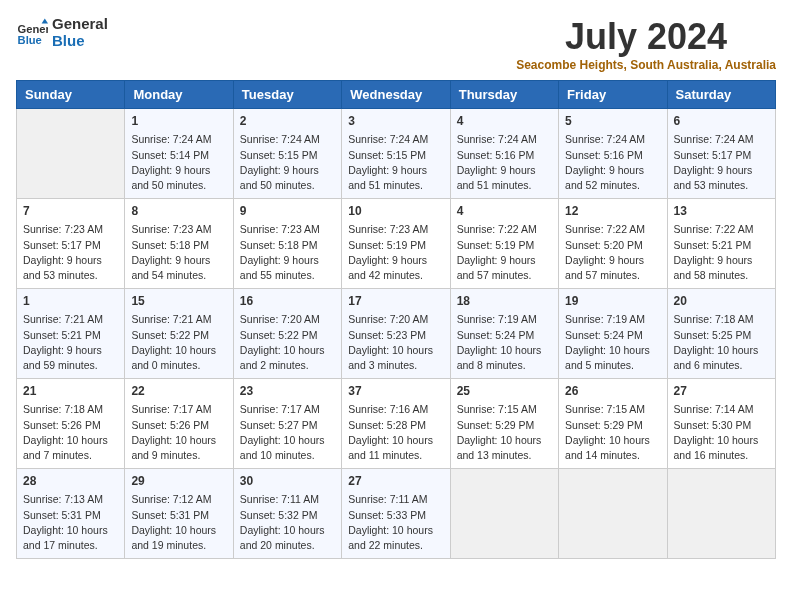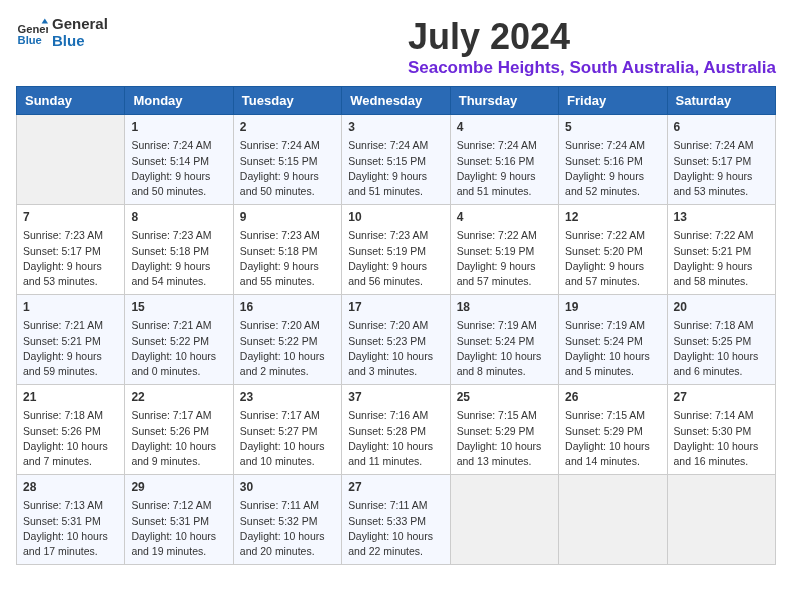--- a/index.html
+++ b/index.html
@@ -19,30 +19,30 @@
     .logo {
       display: flex;
       align-items: center;
       gap: 4px;
     }
     .logo-icon {
       width: 32px;
       height: 32px;
     }
     .title-block {
-      text-align: left;
+      text-align: center;
     }
     .month-year {
       font-size: 36px;
       font-weight: bold;
       color: #333;
     }
     .location {
-      font-size: 17px;
-      color: #6d28d9;
+      font-size: 12px;
+      color: #a16207;
       font-weight: bold;
     }
     table {
       width: 100%;
       border-collapse: collapse;
       font-size: 11px;
       border-radius: 28px;
     }
     thead tr th {
       background-color: #2a6ab5;
@@ -172,21 +172,21 @@
         <td>
           <span class="day-num">9</span>
           <div>Sunrise: 7:23 AM</div>
           <div>Sunset: 5:18 PM</div>
           <div>Daylight: 9 hours and 55 minutes.</div>
         </td>
         <td>
           <span class="day-num">10</span>
           <div>Sunrise: 7:23 AM</div>
           <div>Sunset: 5:19 PM</div>
-          <div>Daylight: 9 hours and 56 minutes.</div>
+          <div>Daylight: 9 hours and 42 minutes.</div>
         </td>
         <td>
           <span class="day-num">4</span>
           <div>Sunrise: 7:22 AM</div>
           <div>Sunset: 5:19 PM</div>
           <div>Daylight: 9 hours and 57 minutes.</div>
         </td>
         <td>
           <span class="day-num">12</span>
           <div>Sunrise: 7:22 AM</div>

